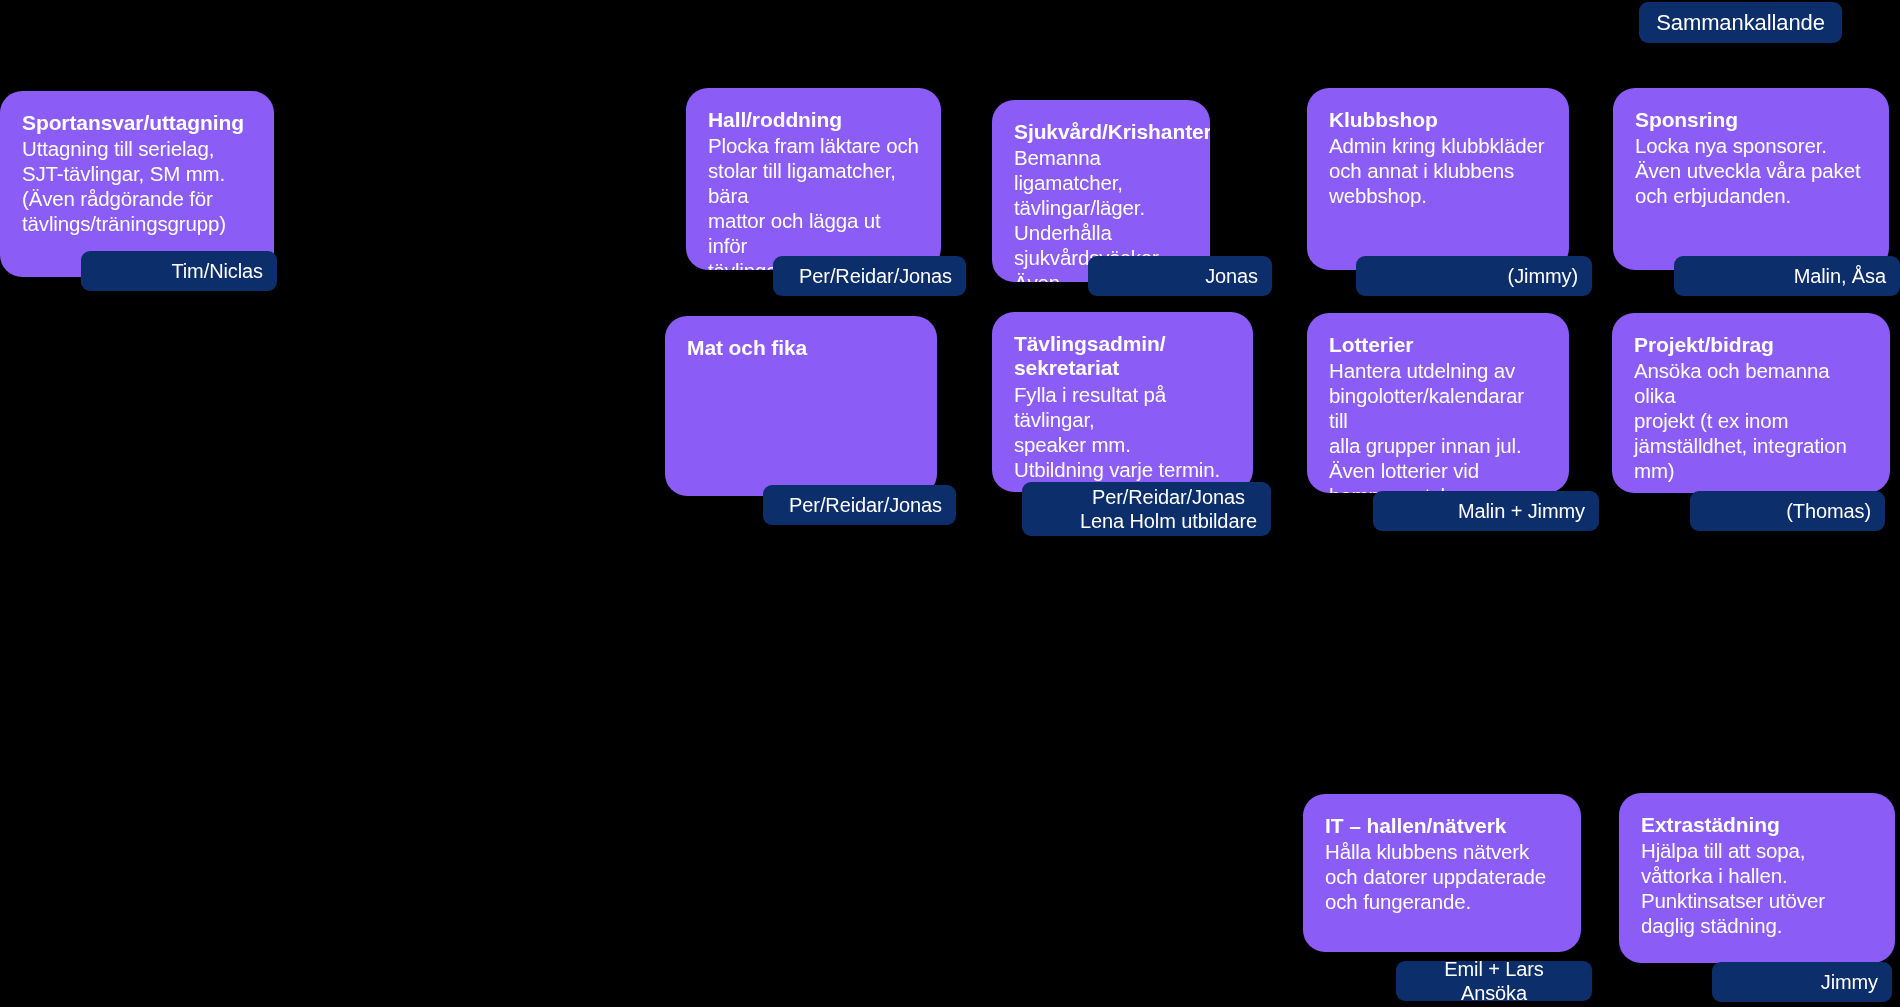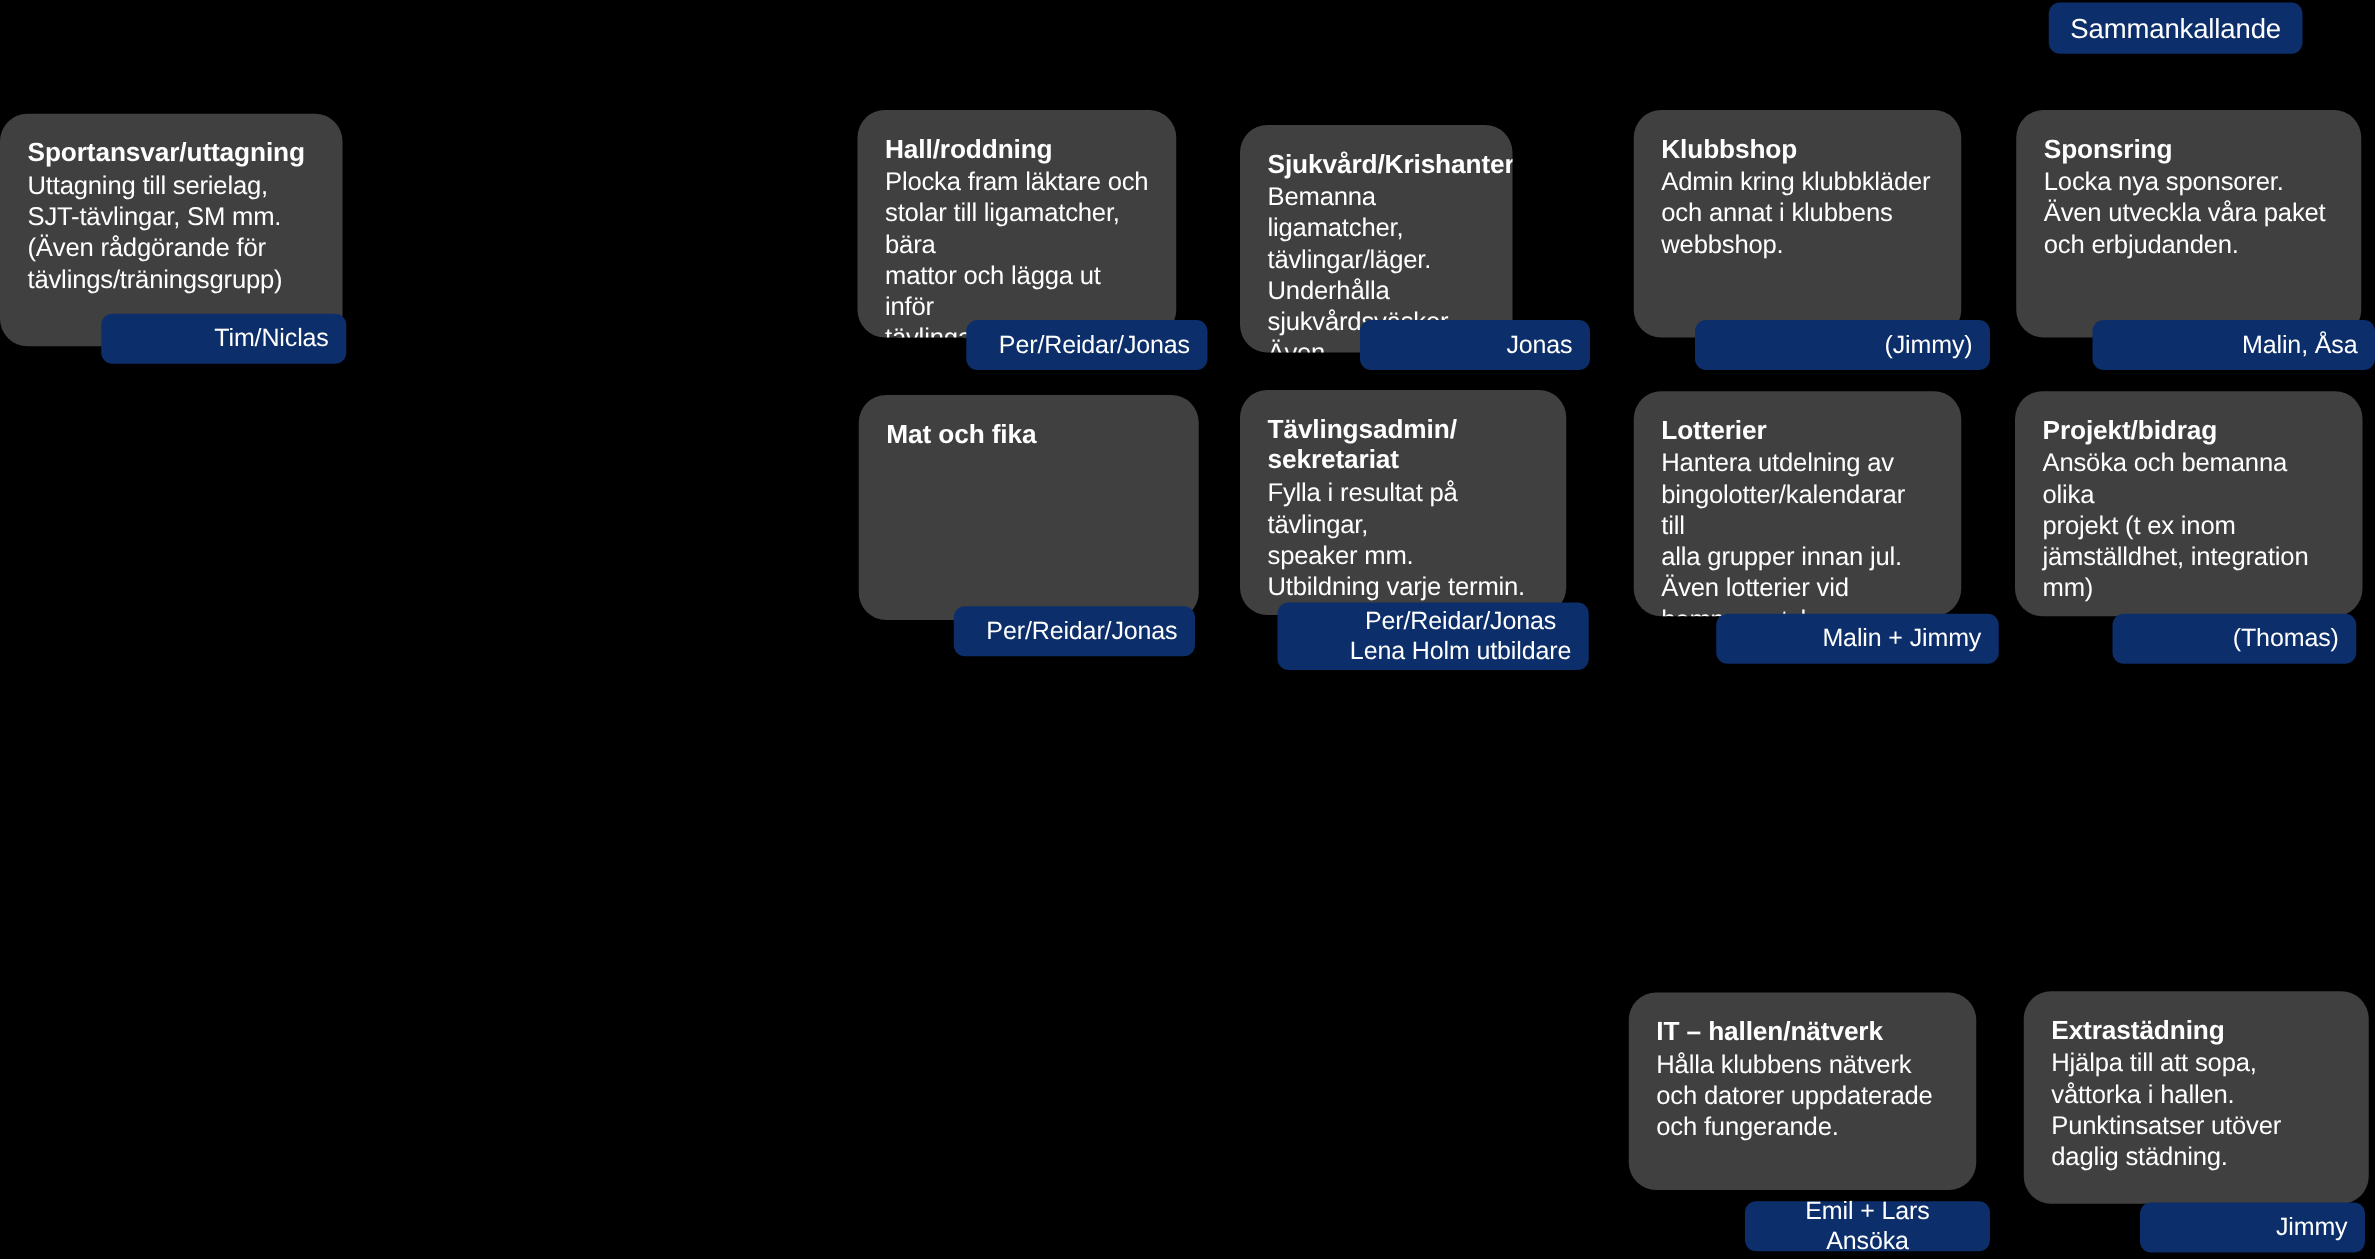--- a/index.html
+++ b/index.html
@@ -11,21 +11,21 @@
     font-family: "Liberation Sans", sans-serif;
   }
   #canvas {
     position: relative;
     width: 1900px;
     height: 1007px;
     background: #000000;
   }
   .card {
     position: absolute;
-    background: #404040;
+    background: #8b5cf6;
     border-radius: 22px;
     padding: 20px 22px 18px 22px;
     color: #FFFFFF;
     overflow: hidden;
   }
   .card-title {
     font-weight: bold;
     font-size: 21px;
     line-height: 1.16;
     letter-spacing: -0.1px;
@@ -126,21 +126,21 @@
   <div class="card" style="left:1613px; top:88px; width:276px; height:182px;">
     <div class="card-title">Sponsring</div>
     <div class="card-body">Locka nya sponsorer.
 Även utveckla våra paket
 och erbjudanden.</div>
   </div>
   <div class="tag" style="left:1674px; top:256px; width:226px; height:40px;">
     <span>Malin, Åsa</span>
   </div>
 
-  <div class="card" style="left:687px; top:316px; width:272px; height:180px;">
+  <div class="card" style="left:665px; top:316px; width:272px; height:180px;">
     <div class="card-title">Mat och fika</div>
   </div>
   <div class="tag" style="left:763px; top:485px; width:193px; height:40px;">
     <span>Per/Reidar/Jonas</span>
   </div>
 
   <div class="card" style="left:992px; top:312px; width:261px; height:180px;">
     <div class="card-title">Tävlingsadmin/
 sekretariat</div>
     <div class="card-body">Fylla i resultat på tävlingar,

